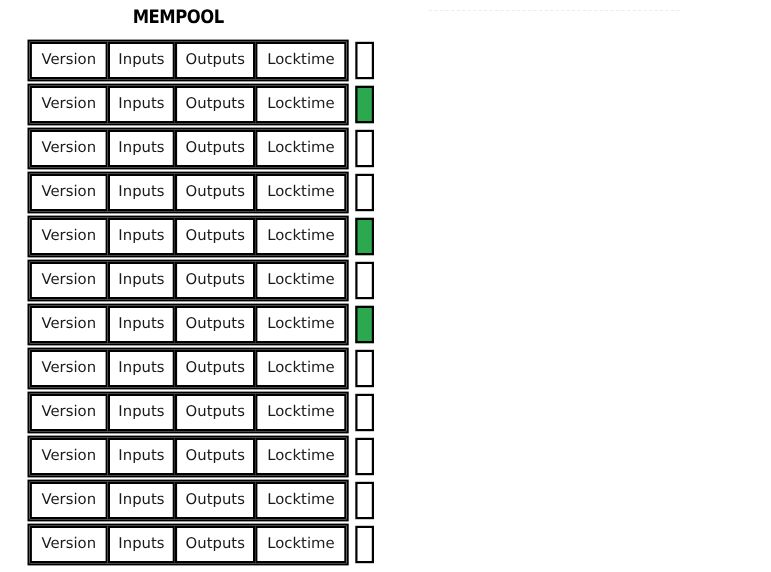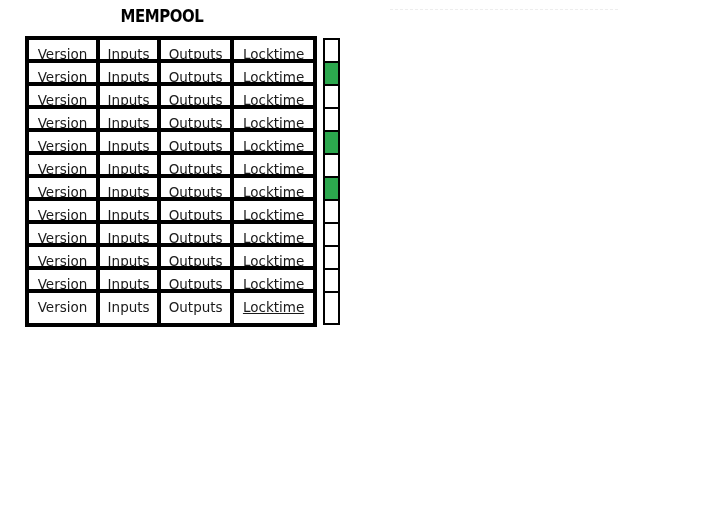--- a/index.html
+++ b/index.html
@@ -50,21 +50,21 @@
 
   
   .mempool-list {
     position: absolute;
     left: 0;
     top: 36px;
     width: 340px;
   }
   .tx-row {
     position: relative;
-    height: 23px;
+    height: 40px;
   }
   .tx-box {
     position: absolute;
     left: 13px;
     top: 0;
     width: 292px;
     height: 38px;
     box-sizing: border-box;
     border: 2px solid #000000;
     background: #ffffff;
@@ -80,21 +80,21 @@
     justify-content: center;
     font-size: 13.5px;
     color: #1a1a1a;
     line-height: 1;
     white-space: nowrap;
     overflow: hidden;
   }
   .tx-cell.c0 { width: 72px; }
   .tx-cell.c1 { width: 62px; }
   .tx-cell.c2 { width: 74px; }
-  .tx-cell.c3 { width: 84px; text-decoration: underline; }
+  .tx-cell.c3 { width: 84px; }
 
   .tx-status {
     position: absolute;
     left: 311px;
     top: 2px;
     width: 17px;
     height: 34px;
     box-sizing: border-box;
     border: 2px solid #000000;
     background: #ffffff;

